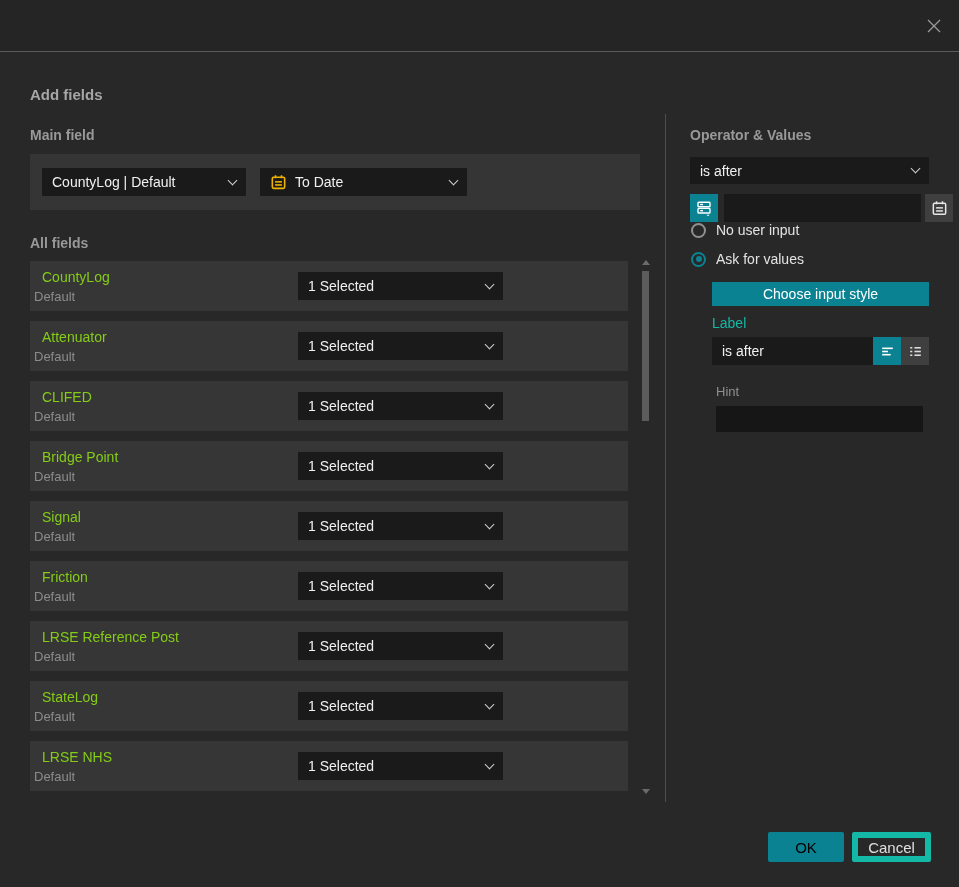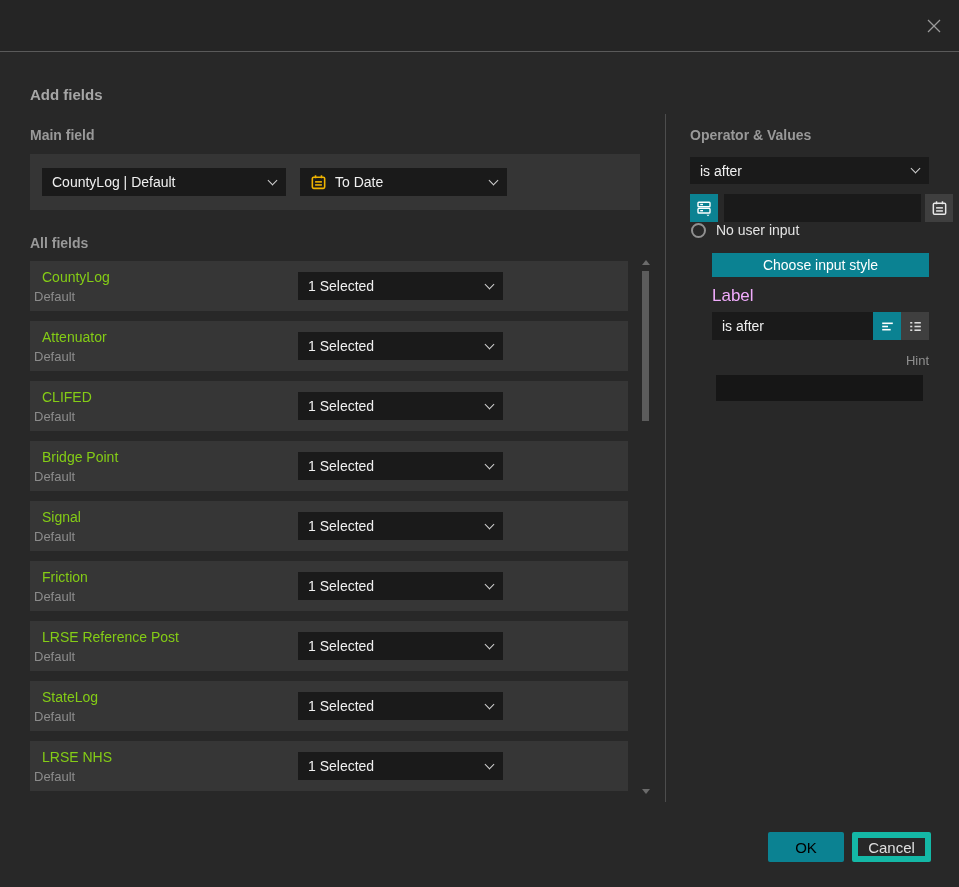--- a/index.html
+++ b/index.html
@@ -29,21 +29,21 @@
   }
   .dd {
     height:28px; background:#1a1a1a; display:flex; align-items:center;
     padding:0 10px; font-size:14px; color:#f0f0f0; cursor:pointer;
   }
   .dd .dd-txt { flex:1; white-space:nowrap; overflow:hidden; }
   .chev {
     width:7px; height:7px; border-right:1.6px solid #cfcfcf; border-bottom:1.6px solid #cfcfcf;
     transform:rotate(45deg); margin-left:8px; margin-top:-4px; flex:none;
   }
-  .dd-field { width:244px; }
+  .dd-field { width:204px; }
   .dd-date  { width:207px; gap:8px; }
 
   
   .list { position:absolute; left:30px; top:261px; width:598px; height:532px; overflow:hidden; }
   .row {
     position:relative; height:50px; margin-bottom:10px; background:#363636;
   }
   .row-name { position:absolute; left:12px; top:8px;  font-size:14px; color:#84cc16; }
   .row-sub  { position:absolute; left:4px; top:28px; font-size:13px; color:#8c8c8c; }
   .row-dd   { position:absolute; left:268px; top:11px; width:205px; }
@@ -88,27 +88,27 @@
   .radio.checked::after {
     content:""; position:absolute; inset:2.5px; border-radius:50%;
     background:var(--accent,#0b8292);
   }
   .radio-lbl { margin-left:10px; font-size:14px; color:#e3e3e3; }
   .choose-btn {
     display:block; margin:15px 0 0 22px; width:217px; height:24px;
     background:var(--accent,#0b8292); border:none; color:#fff; font-size:14px;
     font-family:inherit; cursor:pointer; line-height:24px; text-align:center;
   }
-  .fld-lbl { margin:9px 0 0 22px; font-size:17px; color:#f0abfc; }
+  .fld-lbl { margin:9px 0 0 22px; font-size:14px; color:#14b8a6; }
   .label-row { margin:6px 0 0 22px; display:flex; }
   .label-input {
     width:161px; height:28px; background:#1a1a1a; border:none; outline:none;
     color:#f0f0f0; font-size:14px; padding:0 10px; font-family:inherit;
   }
-  .hint-lbl { margin:13px 0 0 26px; font-size:13px; color:#8f8f8f;text-align:right; }
+  .hint-lbl { margin:19px 0 0 26px; font-size:13px; color:#8f8f8f; }
   .hint-input {
     display:block; margin:7px 0 0 26px; width:207px; height:26px;
     background:#161616; border:none; outline:none; color:#f0f0f0;
     font-size:14px; padding:0 8px; font-family:inherit;
   }
 
   
   .ok-btn {
     position:absolute; left:768px; top:832px; width:76px; height:30px;
     background:var(--accent,#0b8292); border:none; border-radius:2px;
@@ -275,20 +275,24 @@
           <line x1="4.8" y1="7.4" x2="11.2" y2="7.4"></line>
           <line x1="4.8" y1="10.3" x2="11.2" y2="10.3"></line>
         </svg>
       </div>
     </div>
 
     <div class="radio-row">
       <span class="radio"></span>
       <span class="radio-lbl">No user input</span>
     </div>
+    <div class="radio-row">
+      <span class="radio checked"></span>
+      <span class="radio-lbl">Ask for values</span>
+    </div>
 
     <button class="choose-btn">Choose input style</button>
 
     <div class="fld-lbl">Label</div>
     <div class="label-row">
       <input class="label-input" type="text" value="is after" style="">
       <div class="sq-btn teal">
         <svg width="17" height="17" viewBox="0 0 16 16" stroke="#fff" stroke-width="1.5">
           <line x1="3" y1="5" x2="13" y2="5"></line>
           <line x1="3" y1="8" x2="8.5" y2="8"></line>

